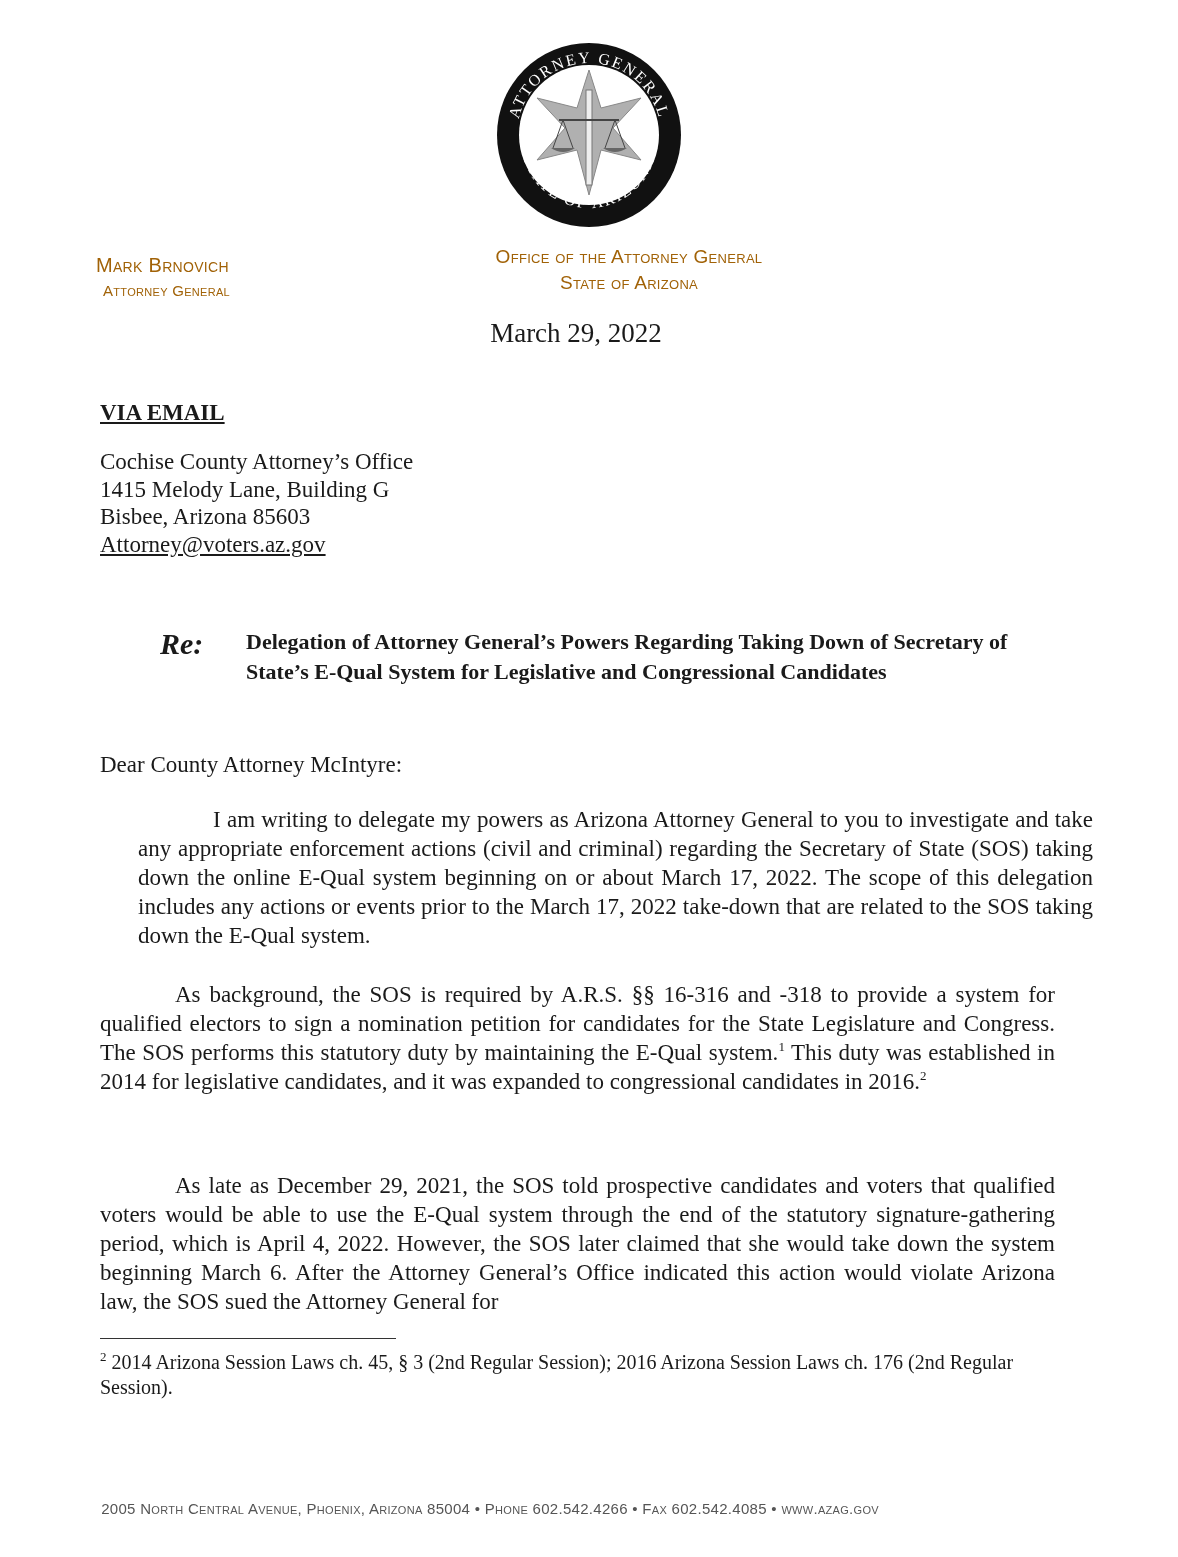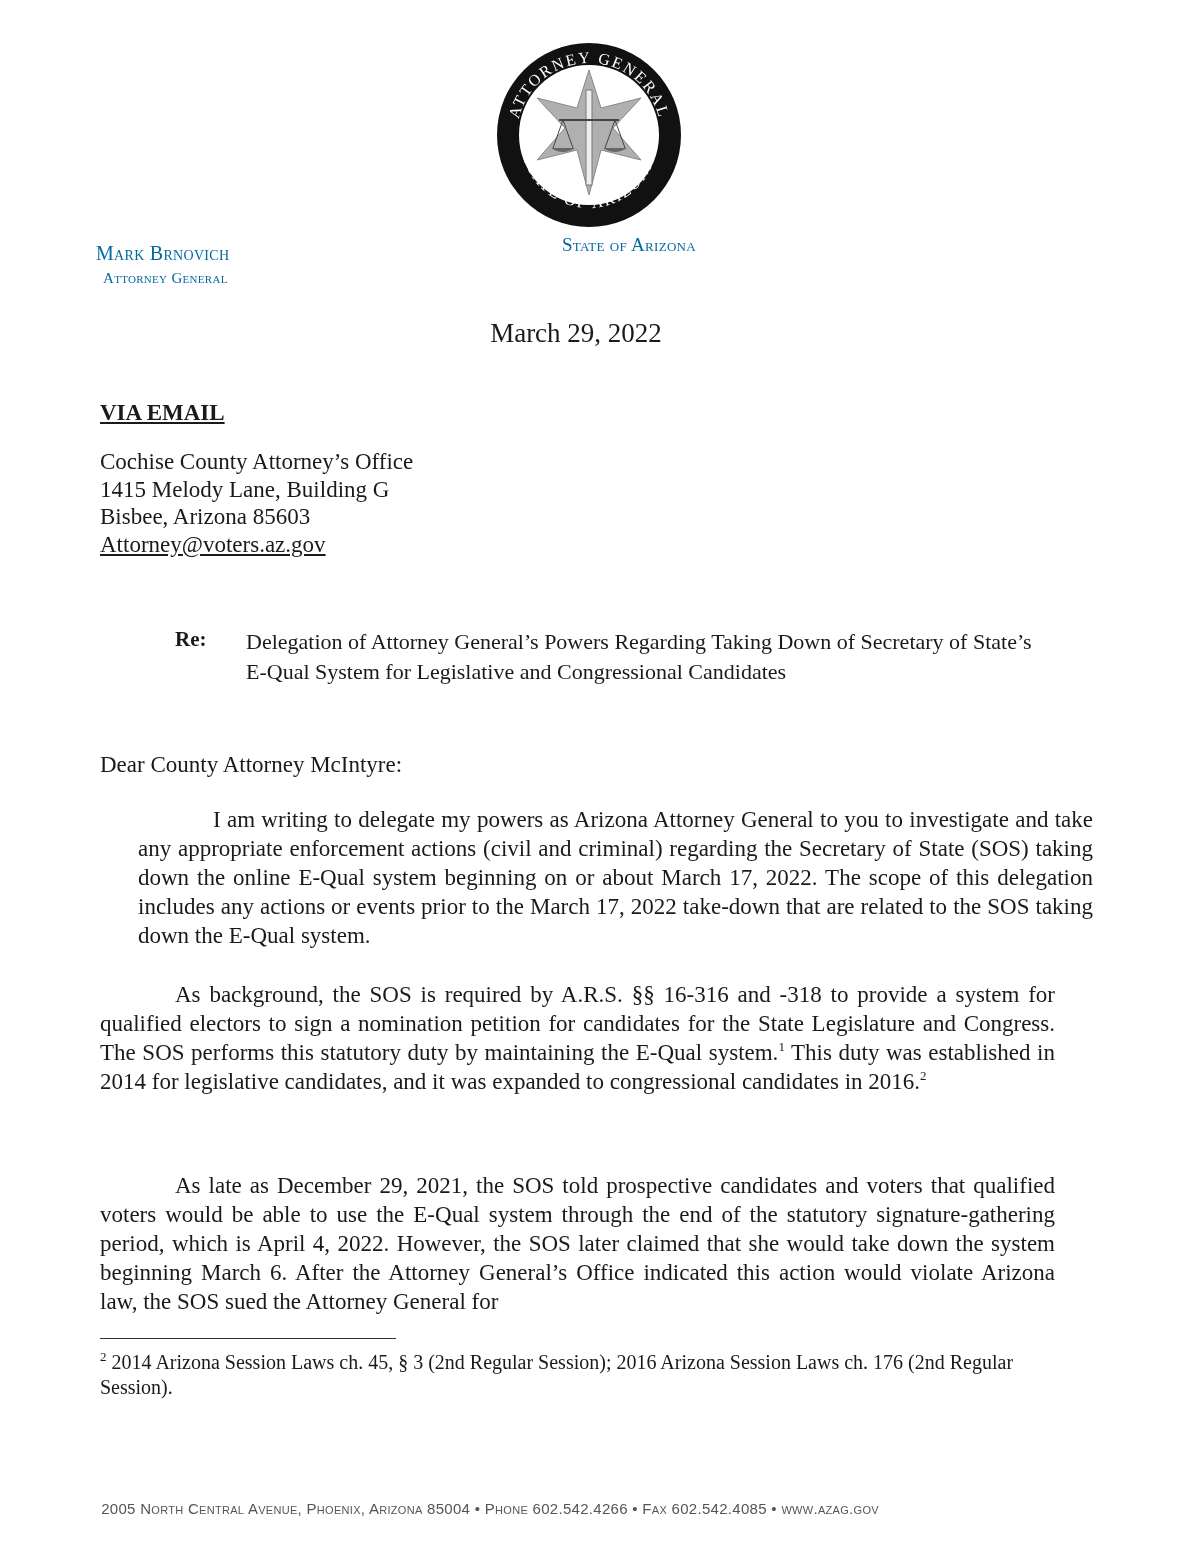--- a/index.html
+++ b/index.html
@@ -1,29 +1,29 @@
 <!DOCTYPE html>
 <html><head>
 <meta charset="utf-8">
 <style>
   html, body { margin:0; padding:0; background:#ffffff; }
   body { width:1178px; height:1557px; position:relative; overflow:hidden; color:#1a1a1a; font-family:"Liberation Serif", serif; }
   .abs { position:absolute; }
   .seal { left:491px; top:40px; width:196px; height:190px; }
-  .sans { font-family:Liberation Serif, serif; color:#0369a1; }
+  .sans { font-family:Liberation Sans, sans-serif; color:#a16207;margin-top:12px; }
   .smallcaps { font-variant:small-caps; letter-spacing:0.3px; }
   .ag-name { left:96px; top:242px; font-size:20px; }
   .ag-title { left:103px; top:270px; font-size:15px; }
   .office { left:420px; top:232px; width:418px; text-align:center; font-size:19px; line-height:26px; }
   .date { left:420px; top:318px; width:312px; text-align:center; font-size:27px; }
   .via { left:100px; top:400px; font-size:23px; font-weight:bold; text-decoration:underline; }
   .addr { left:100px; top:448px; font-size:23px; line-height:27.5px; }
   .addr a { color:#1a1a1a; text-decoration:underline; }
-  .re-label { left:175px; top:627px; font-size:21px; font-weight:bold; }
-  .re-text { left:246px; top:627px; width:800px; font-size:22px; font-weight:normal; line-height:30px; }
+  .re-label { left:160px; top:627px; font-size:30px; font-weight:bold;font-style:italic; }
+  .re-text { left:246px; top:627px; width:800px; font-size:22px; font-weight:bold; line-height:30px; }
   .salutation { left:100px; top:752px; font-size:23px; }
   .para { left:100px; width:955px; font-size:23px; line-height:29px; text-align:justify; }
   .para .indent { display:inline-block; width:75px; }
   .p1 { top:805px;margin-left:38px; }
   .p2 { top:980px; }
   .p3 { top:1155px;margin-top:16px; }
   sup { font-size:13px; vertical-align:super; line-height:0; }
   .rule { left:100px; top:1338px; width:296px; height:1px; background:#333; }
   .footnotes { left:100px; top:1350px; width:960px; font-size:20px; line-height:25px; }
   .footnotes a { color:#1a1a1a; text-decoration:underline; }
@@ -55,20 +55,21 @@
     <line x1="124" y1="80" x2="114" y2="108" stroke="#444"></line>
     <line x1="124" y1="80" x2="134" y2="108" stroke="#444"></line>
     <path d="M112 108 Q124 116 136 108 Z" fill="#666"></path>
   </svg>
 </div>
 
 <div class="abs ag-name sans smallcaps">Mark Brnovich</div>
 <div class="abs ag-title sans smallcaps">Attorney General</div>
 
 <div class="abs office sans smallcaps">
+  <div>Office of the Attorney General</div>
   <div>State of Arizona</div>
 </div>
 
 <div class="abs date">March 29, 2022</div>
 
 <div class="abs via">VIA EMAIL</div>
 
 <div class="abs addr">
   <div>Cochise County Attorney’s Office</div>
   <div>1415 Melody Lane, Building G</div>

